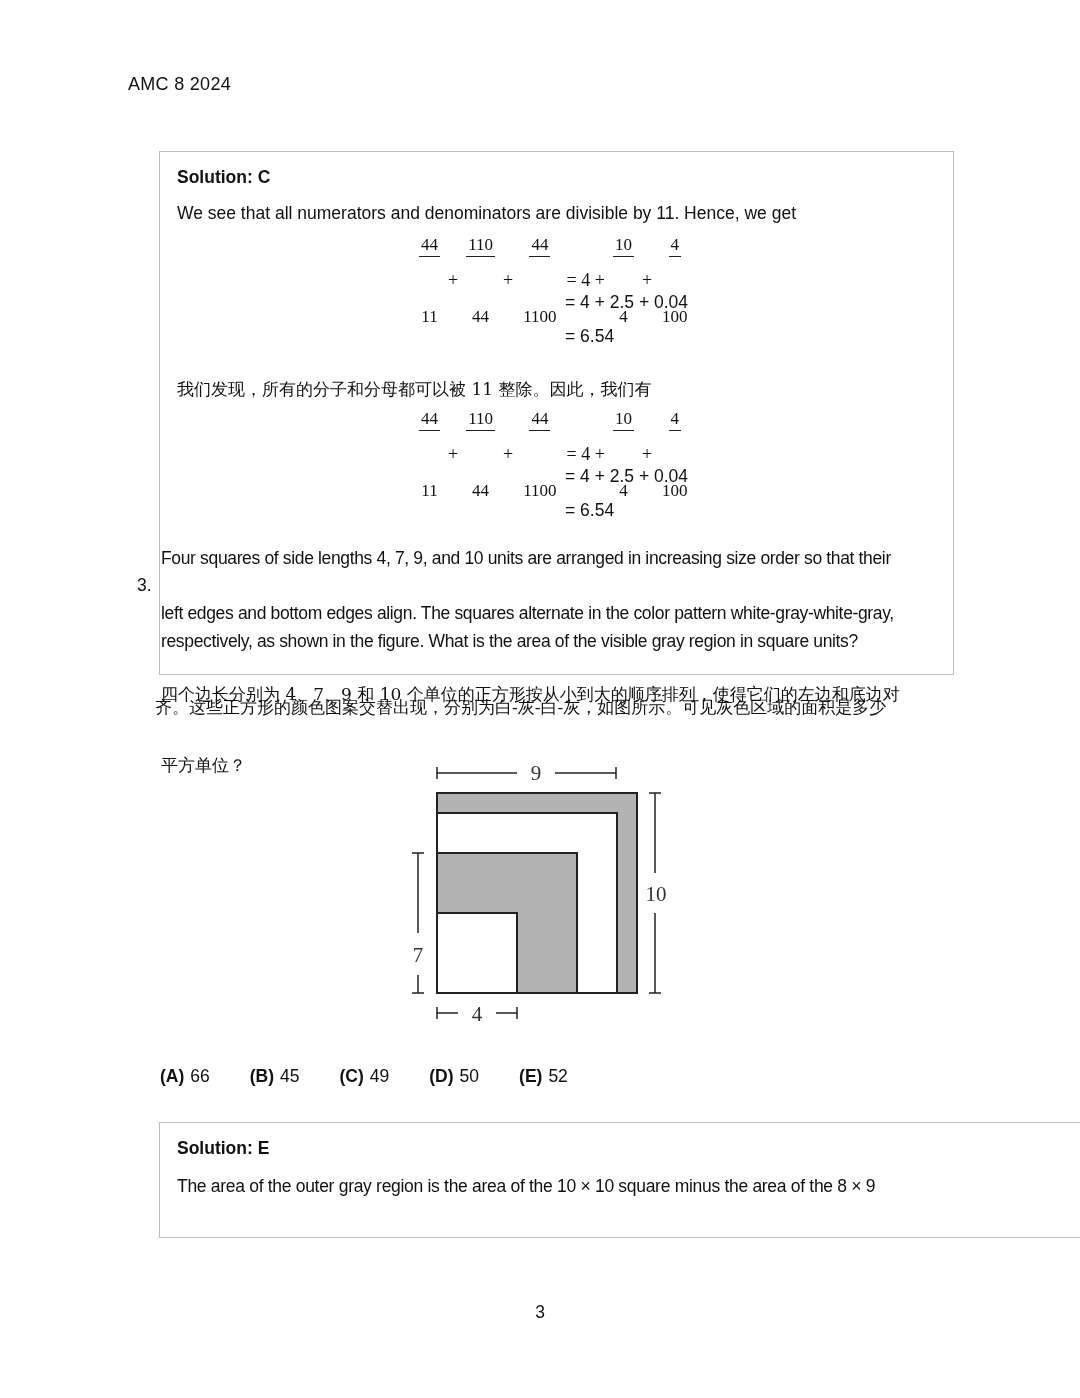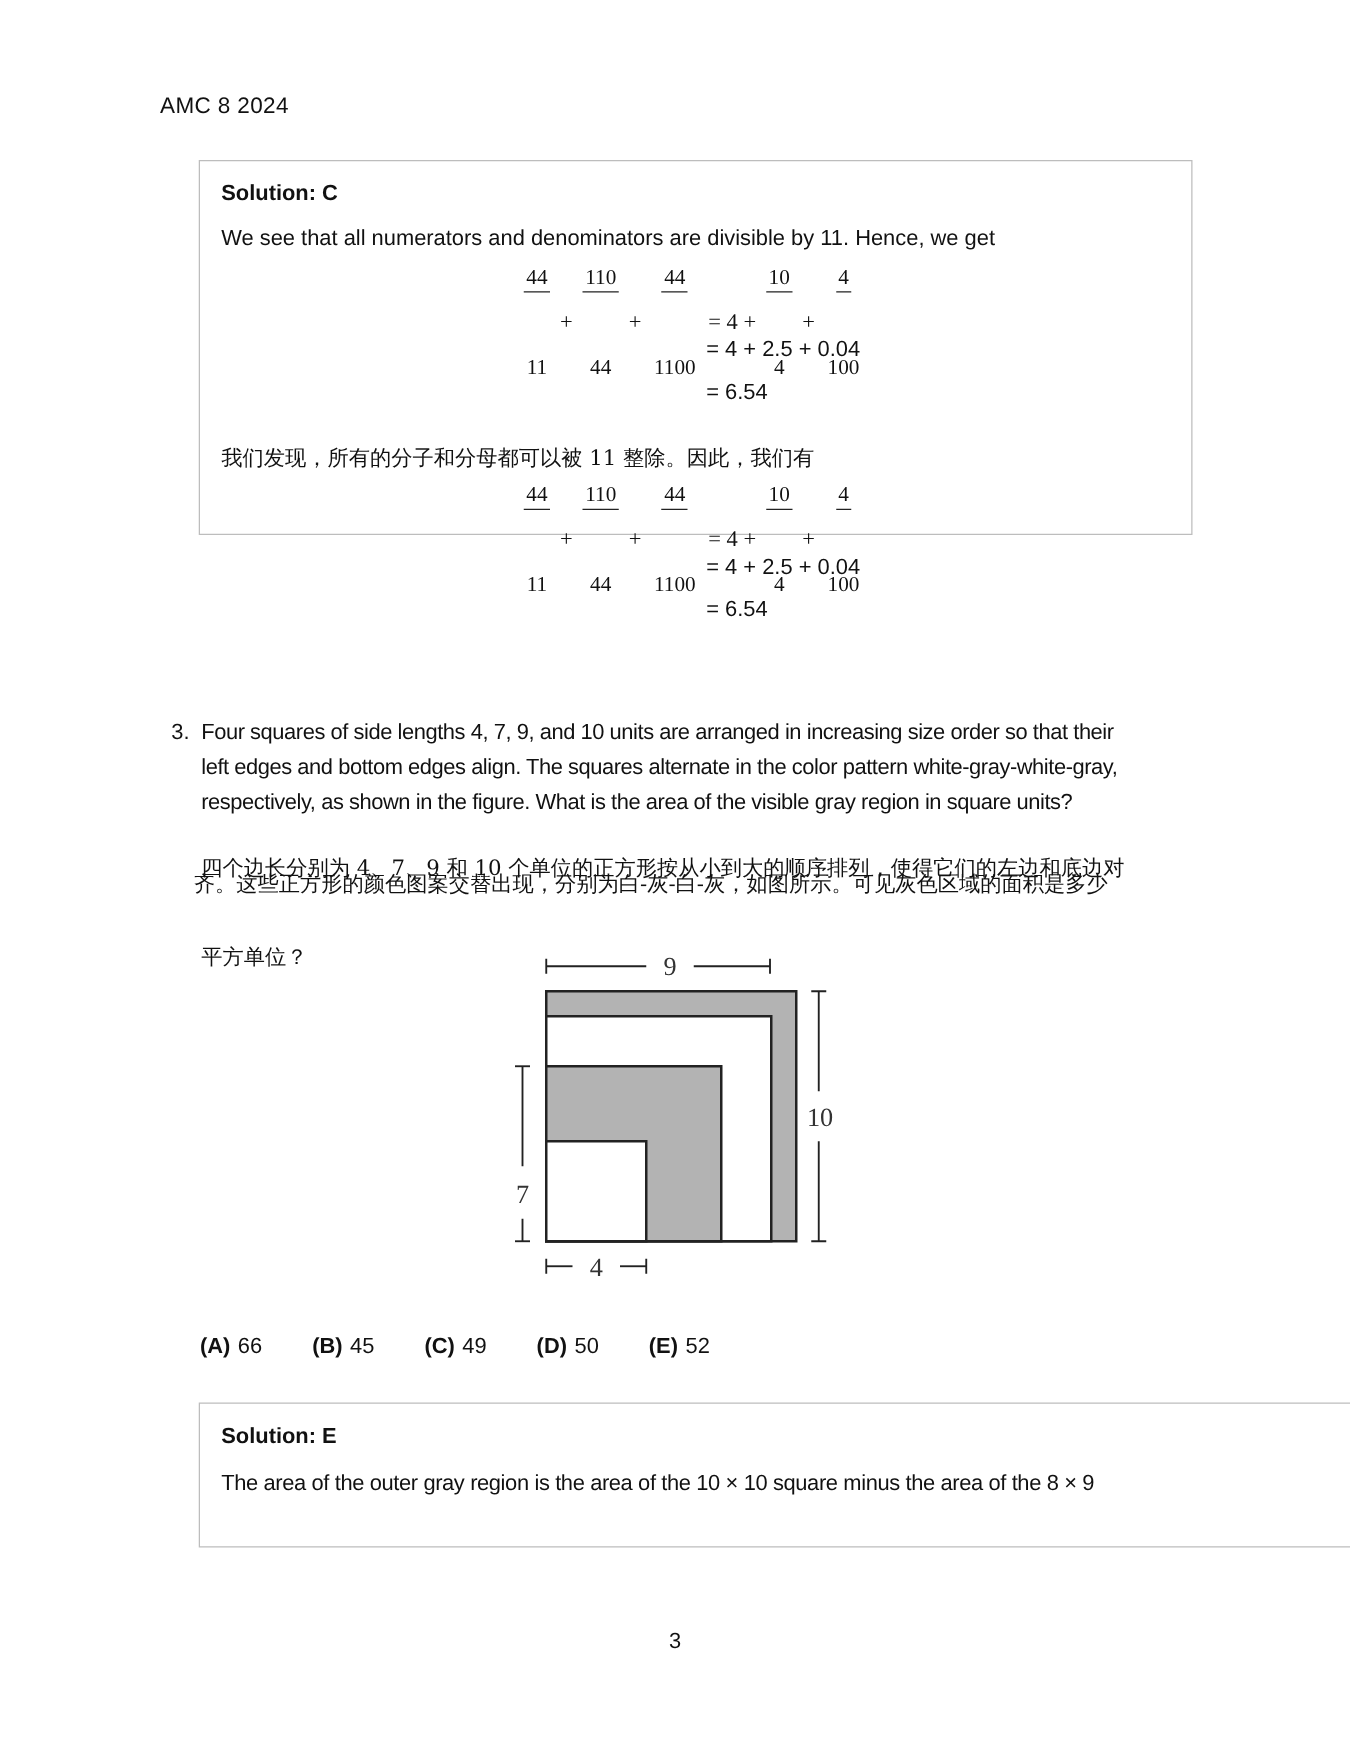--- a/index.html
+++ b/index.html
@@ -21,21 +21,21 @@
   .choice { margin-right: 40px; white-space: nowrap; }
   .choice b { margin-right: 6px; }
   .page-num { position: absolute; left: 0; width: 1080px; top: 1302px; text-align: center; font-size: 17.5px; }
   svg text { font-family: "Liberation Serif", "DejaVu Serif", serif; }
 </style>
 </head>
 <body>
 
 <div class="header">AMC 8 2024</div>
 
-<div class="sol-box" style="left:159px; top:128px; width:795px; height:300px;">
+<div class="sol-box" style="left:159px; top:151px; width:795px; height:524px;">
   <div class="sol-title" style="left:17px; top:15px;">Solution:  C</div>
   <div class="txt" style="left:17px; top:51px;">We see that all numerators and denominators are divisible by 11. Hence, we get</div>
 
   <div class="math" style="left:256px; top:84px;">
     <span class="frac">
         <span class="num">44</span>
         <span class="den">11</span>
       </span>
     <span class="op">+</span>
     <span class="frac">
@@ -87,21 +87,21 @@
     <span class="frac">
         <span class="num">4</span>
         <span class="den">100</span>
       </span>
   </div>
   <div class="eqline" style="left:405px; top:314px;">= 4 + 2.5 + 0.04</div>
   <div class="eqline" style="left:405px; top:348px;">= 6.54</div>
 </div>
 
 <div class="problem-num" style="left:137px; top:575px;">3.</div>
-<div class="txt" style="left:161px; top:575px; letter-spacing:-0.35px;">Four squares of side lengths 4, 7, 9, and 10 units are arranged in increasing size order so that their</div>
+<div class="txt" style="left:161px; top:548px; letter-spacing:-0.35px;">Four squares of side lengths 4, 7, 9, and 10 units are arranged in increasing size order so that their</div>
 <div class="txt" style="left:161px; top:603px; letter-spacing:-0.35px;">left edges and bottom edges align.  The squares alternate in the color pattern white-gray-white-gray,</div>
 <div class="txt" style="left:161px; top:631px; letter-spacing:-0.35px;">respectively, as shown in the figure. What is the area of the visible gray region in square units?</div>
 
 <div class="txt cjk" style="left:161px; top:683px;">四个边长分别为 4、7、9 和 10 个单位的正方形按从小到大的顺序排列，使得它们的左边和底边对</div>
 <div class="txt cjk" style="left:155px; top:696px;">齐。这些正方形的颜色图案交替出现，分别为白-灰-白-灰，如图所示。可见灰色区域的面积是多少</div>
 <div class="txt cjk" style="left:161px; top:715px;margin-top:39px;">平方单位？</div>
 
 <svg id="figure" style="position:absolute; left:400px; top:755px;" width="290" height="280" viewBox="0 0 290 280">
   <g id="squares">
       <rect x="37" y="38" width="200" height="200" fill="#b3b3b3" stroke="#222" stroke-width="2"></rect>

